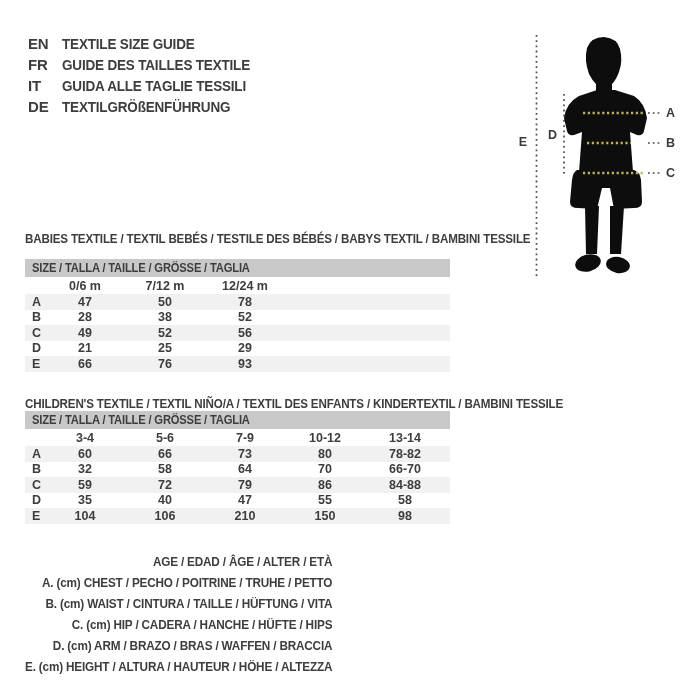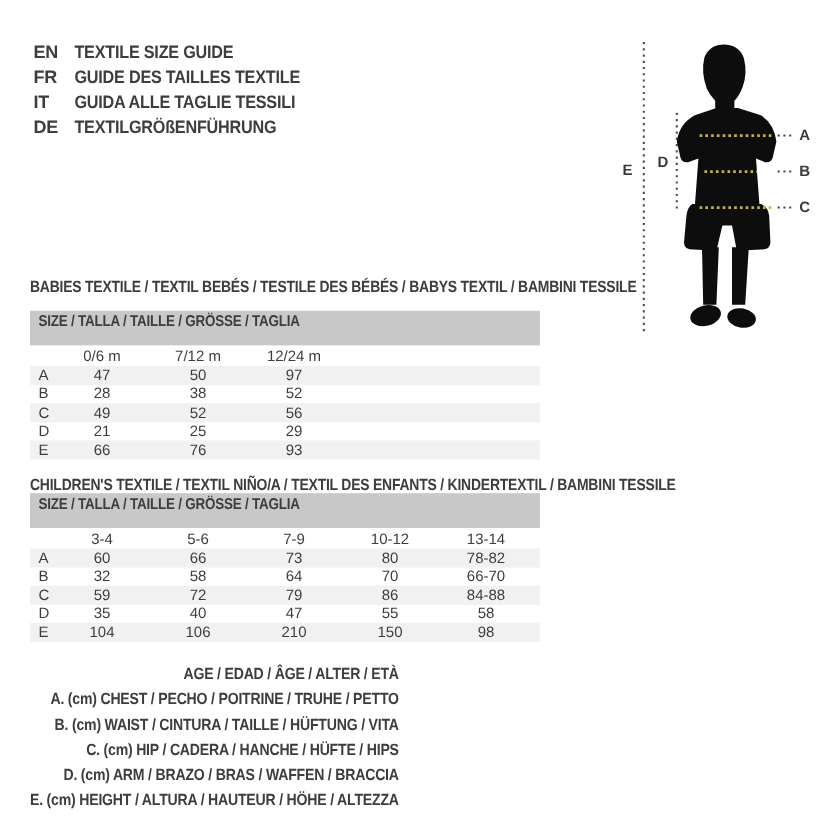--- a/index.html
+++ b/index.html
@@ -18,24 +18,24 @@
   .figure text{font-family:"Liberation Sans",sans-serif;font-weight:bold;font-size:12.5px;fill:#3a3a3a;}
   
   .sec-title{position:absolute;left:25px;font-size:13.5px;font-weight:bold;white-space:nowrap;
     letter-spacing:-0.2px;transform:scaleX(0.86);transform-origin:0 50%;}
   .babies-title{top:231px;}
   .children-title{top:396px;}
   
   .table{position:absolute;left:25px;width:425px;}
   .babies-table{top:259px;}
   .children-table{top:411px;}
-  .size-bar{height:29px;line-height:18px;background:#c8c8c8;padding-left:7px;box-sizing:border-box;
+  .size-bar{height:18px;line-height:18px;background:#c8c8c8;padding-left:7px;box-sizing:border-box;
     font-size:13px;font-weight:bold;white-space:nowrap;}
   .size-bar span{display:inline-block;transform:scaleX(0.86);transform-origin:0 50%;letter-spacing:-0.2px;}
-  .t-row{display:grid;align-items:center;font-size:12.5px;font-weight:normal;width:425px;}
+  .t-row{display:grid;align-items:center;font-size:12.5px;font-weight:bold;width:425px;}
   .grid3{grid-template-columns:20px 80px 80px 80px;}
   .grid5{grid-template-columns:20px 80px 80px 80px 80px 80px;}
   .head-row{height:17px;background:#ffffff;}
   .data-row{height:15.5px;}
   .stripe{background:#f1f1f1;}
   .c-label{padding-left:7px;text-align:left;}
   .c-val{text-align:center;}
   
   .legend{position:absolute;left:25px;top:551px;font-size:13.5px;font-weight:bold;text-align:right;}
   .legend-line{height:21px;line-height:21px;white-space:nowrap;letter-spacing:-0.2px;
@@ -104,21 +104,21 @@
     <div class="t-row grid3 head-row">
       <div class="c-label"></div>
       <div class="c-val">0/6 m</div>
       <div class="c-val">7/12 m</div>
       <div class="c-val">12/24 m</div>
     </div>
     <div class="t-row grid3 data-row stripe">
       <div class="c-label">A</div>
       <div class="c-val">47</div>
       <div class="c-val">50</div>
-      <div class="c-val">97</div>
+      <div class="c-val">78</div>
     </div>
     <div class="t-row grid3 data-row">
       <div class="c-label">B</div>
       <div class="c-val">28</div>
       <div class="c-val">38</div>
       <div class="c-val">52</div>
     </div>
     <div class="t-row grid3 data-row stripe">
       <div class="c-label">C</div>
       <div class="c-val">49</div>

